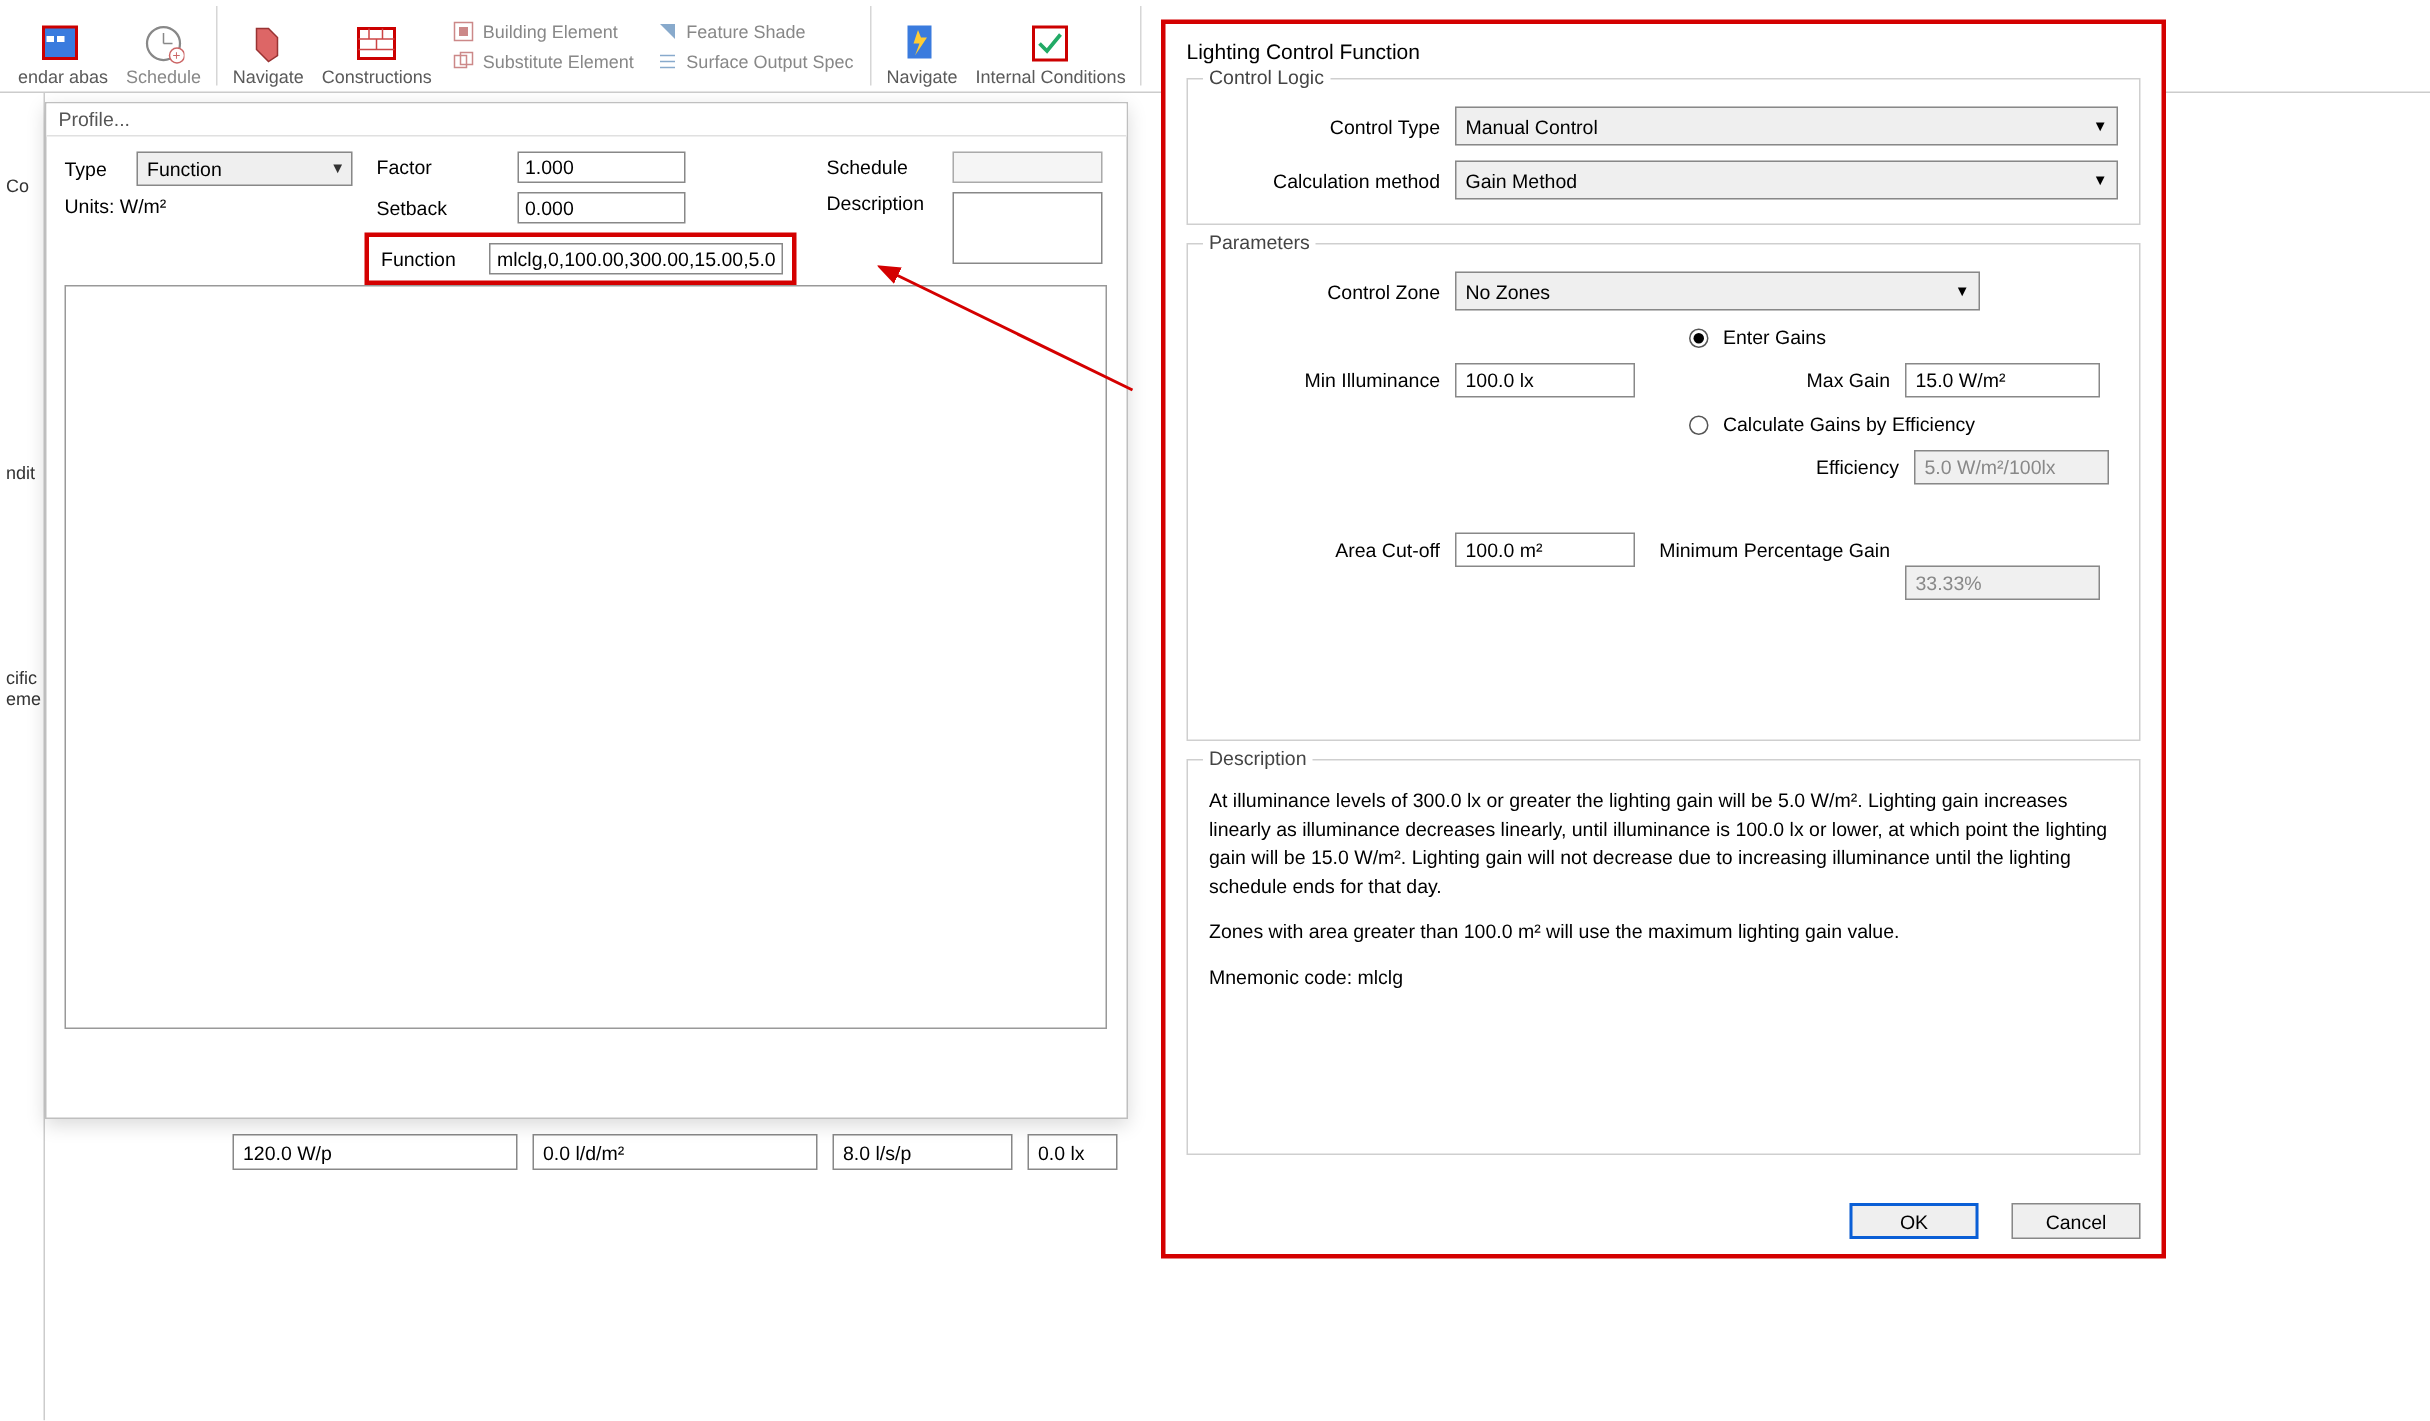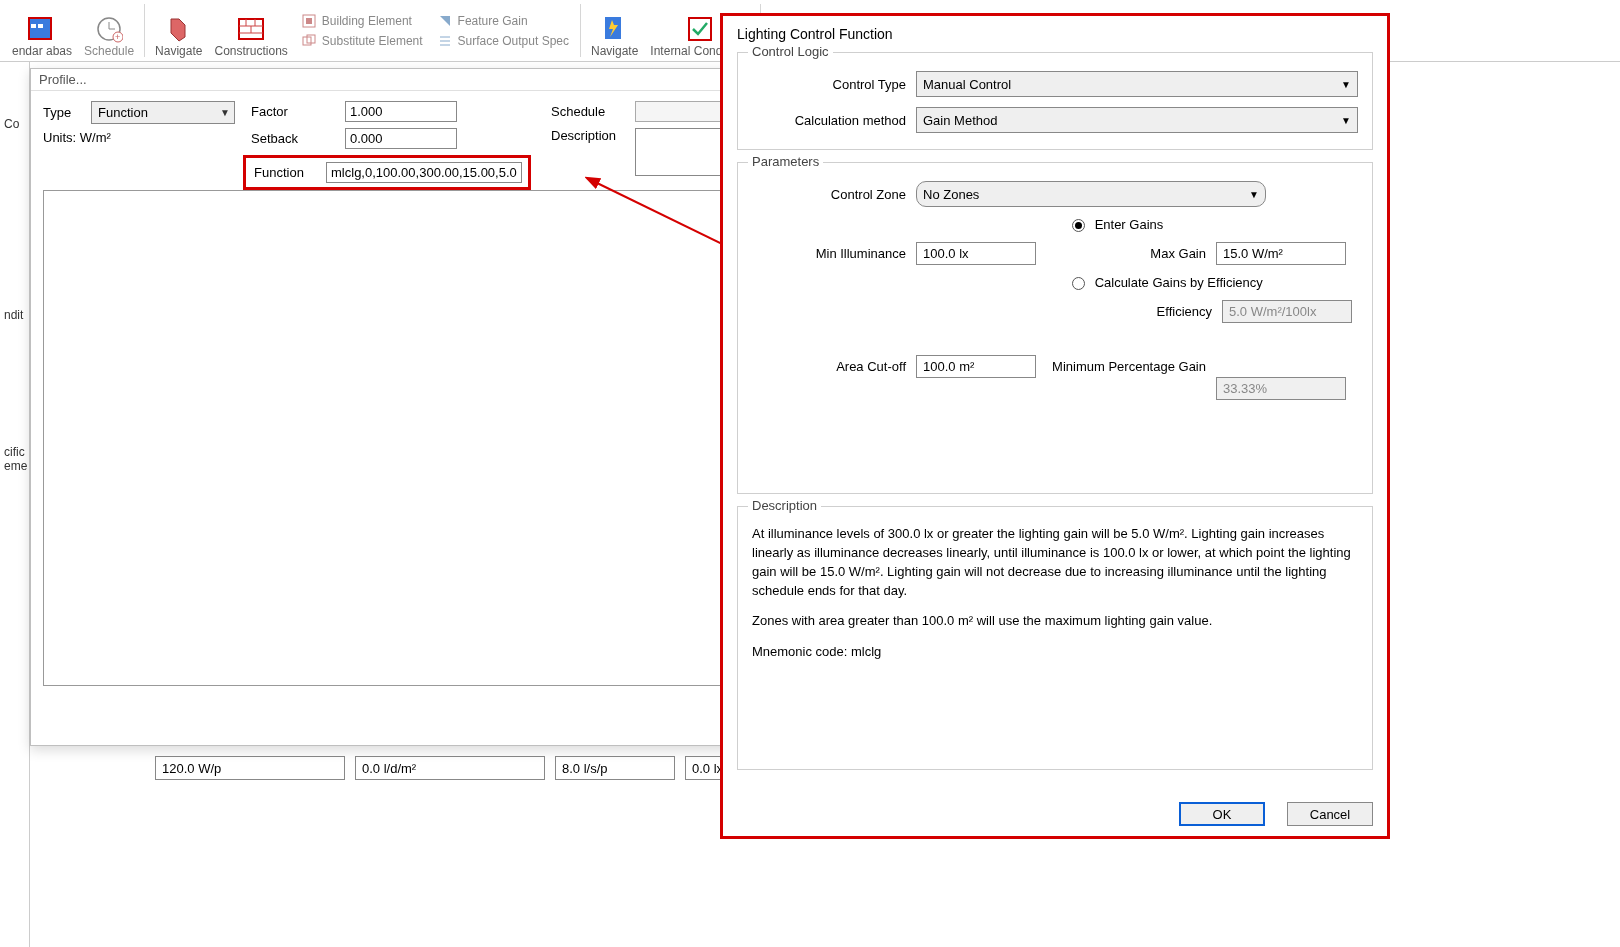--- a/index.html
+++ b/index.html
@@ -39,21 +39,21 @@
   .val-box { border:1px solid #888; height:24px; display:flex; align-items:center; padding:0 6px; font-size:13px; background:#fff; }
   .val-box.w1 { width:190px;margin-left:45px; }
   .val-box.w2 { width:190px; }
   .val-box.w3 { width:120px;align-items:center; }
   .val-box.w4 { width:60px; }
 
   
   .arrow-svg { position:absolute; left:585px; top:170px; width:180px; height:100px; z-index:3; pointer-events:none; }
 
   
-  .dlg { position:absolute; left:720px; top:13px; width:670px; height:826px; border:3px solid #d40000; background:#fff; z-index:4; padding:10px 14px 0 14px; }
+  .dlg { position:absolute; left:774px; top:13px; width:670px; height:826px; border:3px solid #d40000; background:#fff; z-index:4; padding:10px 14px 0 14px; }
   .dlg-title { font-size:14px; color:#000; margin-bottom:10px; }
   .group { border:1px solid #cfcfcf; margin-bottom:12px; position:relative; padding:18px 14px 14px 14px; }
   .group-title { position:absolute; top:-9px; left:10px; background:#fff; padding:0 4px; font-size:13px; color:#444; }
   .form-row { display:flex; align-items:center; margin-bottom:10px; }
   .form-lbl { text-align:right; padding-right:10px; font-size:13px; }
   .select { border:1px solid #888; height:23px; background:#efefef; flex:1; display:flex; align-items:center; justify-content:space-between; padding:12px 6px; font-size:13px; }
   .select .arrow { font-size:10px; }
   .param-input { border:1px solid #888; height:23px; width:120px; padding:0 6px; font-size:13px; background:#fff; }
   .param-input.disabled { background:#f0f0f0; color:#888; }
   .radio { width:13px; height:13px; border:1px solid #555; border-radius:50%; display:inline-flex; align-items:center; justify-content:center; margin-right:6px; vertical-align:middle; background:#fff; }
@@ -133,21 +133,21 @@
       <span>Substitute Element</span>
     </div>
   </div>
   <div class="ribbon-small-col">
     <div class="ribbon-small">
       <span class="ribbon-small-icon">
           <svg width="14" height="14">
             <path d="M2 2 L12 2 L12 12 Z" fill="#8ac"></path>
           </svg>
         </span>
-      <span>Feature Gain</span>
+      <span>Feature Shade</span>
     </div>
     <div class="ribbon-small">
       <span class="ribbon-small-icon">
           <svg width="14" height="14">
             <line x1="2" y1="3" x2="12" y2="3" stroke="#8ac"></line>
             <line x1="2" y1="7" x2="12" y2="7" stroke="#8ac"></line>
             <line x1="2" y1="11" x2="12" y2="11" stroke="#8ac"></line>
           </svg>
         </span>
       <span>Surface Output Spec</span>
@@ -281,21 +281,21 @@
         <span class="arrow">▼</span>
       </div>
     </div>
   </div>
 
   <div class="group" style="height:332px;">
     <div class="group-title">Parameters</div>
 
     <div class="form-row">
       <span class="form-lbl" style="width:164px;">Control Zone</span>
-      <div class="select" style="width:350px; flex:none;border-radius:10px;">
+      <div class="select" style="width:350px; flex:none;">
         <span>No Zones</span>
         <span class="arrow">▼</span>
       </div>
     </div>
 
     <div class="radio-line" style="margin-left:320px;">
       <span class="radio checked"></span>
       <span>Enter Gains</span>
     </div>
 

